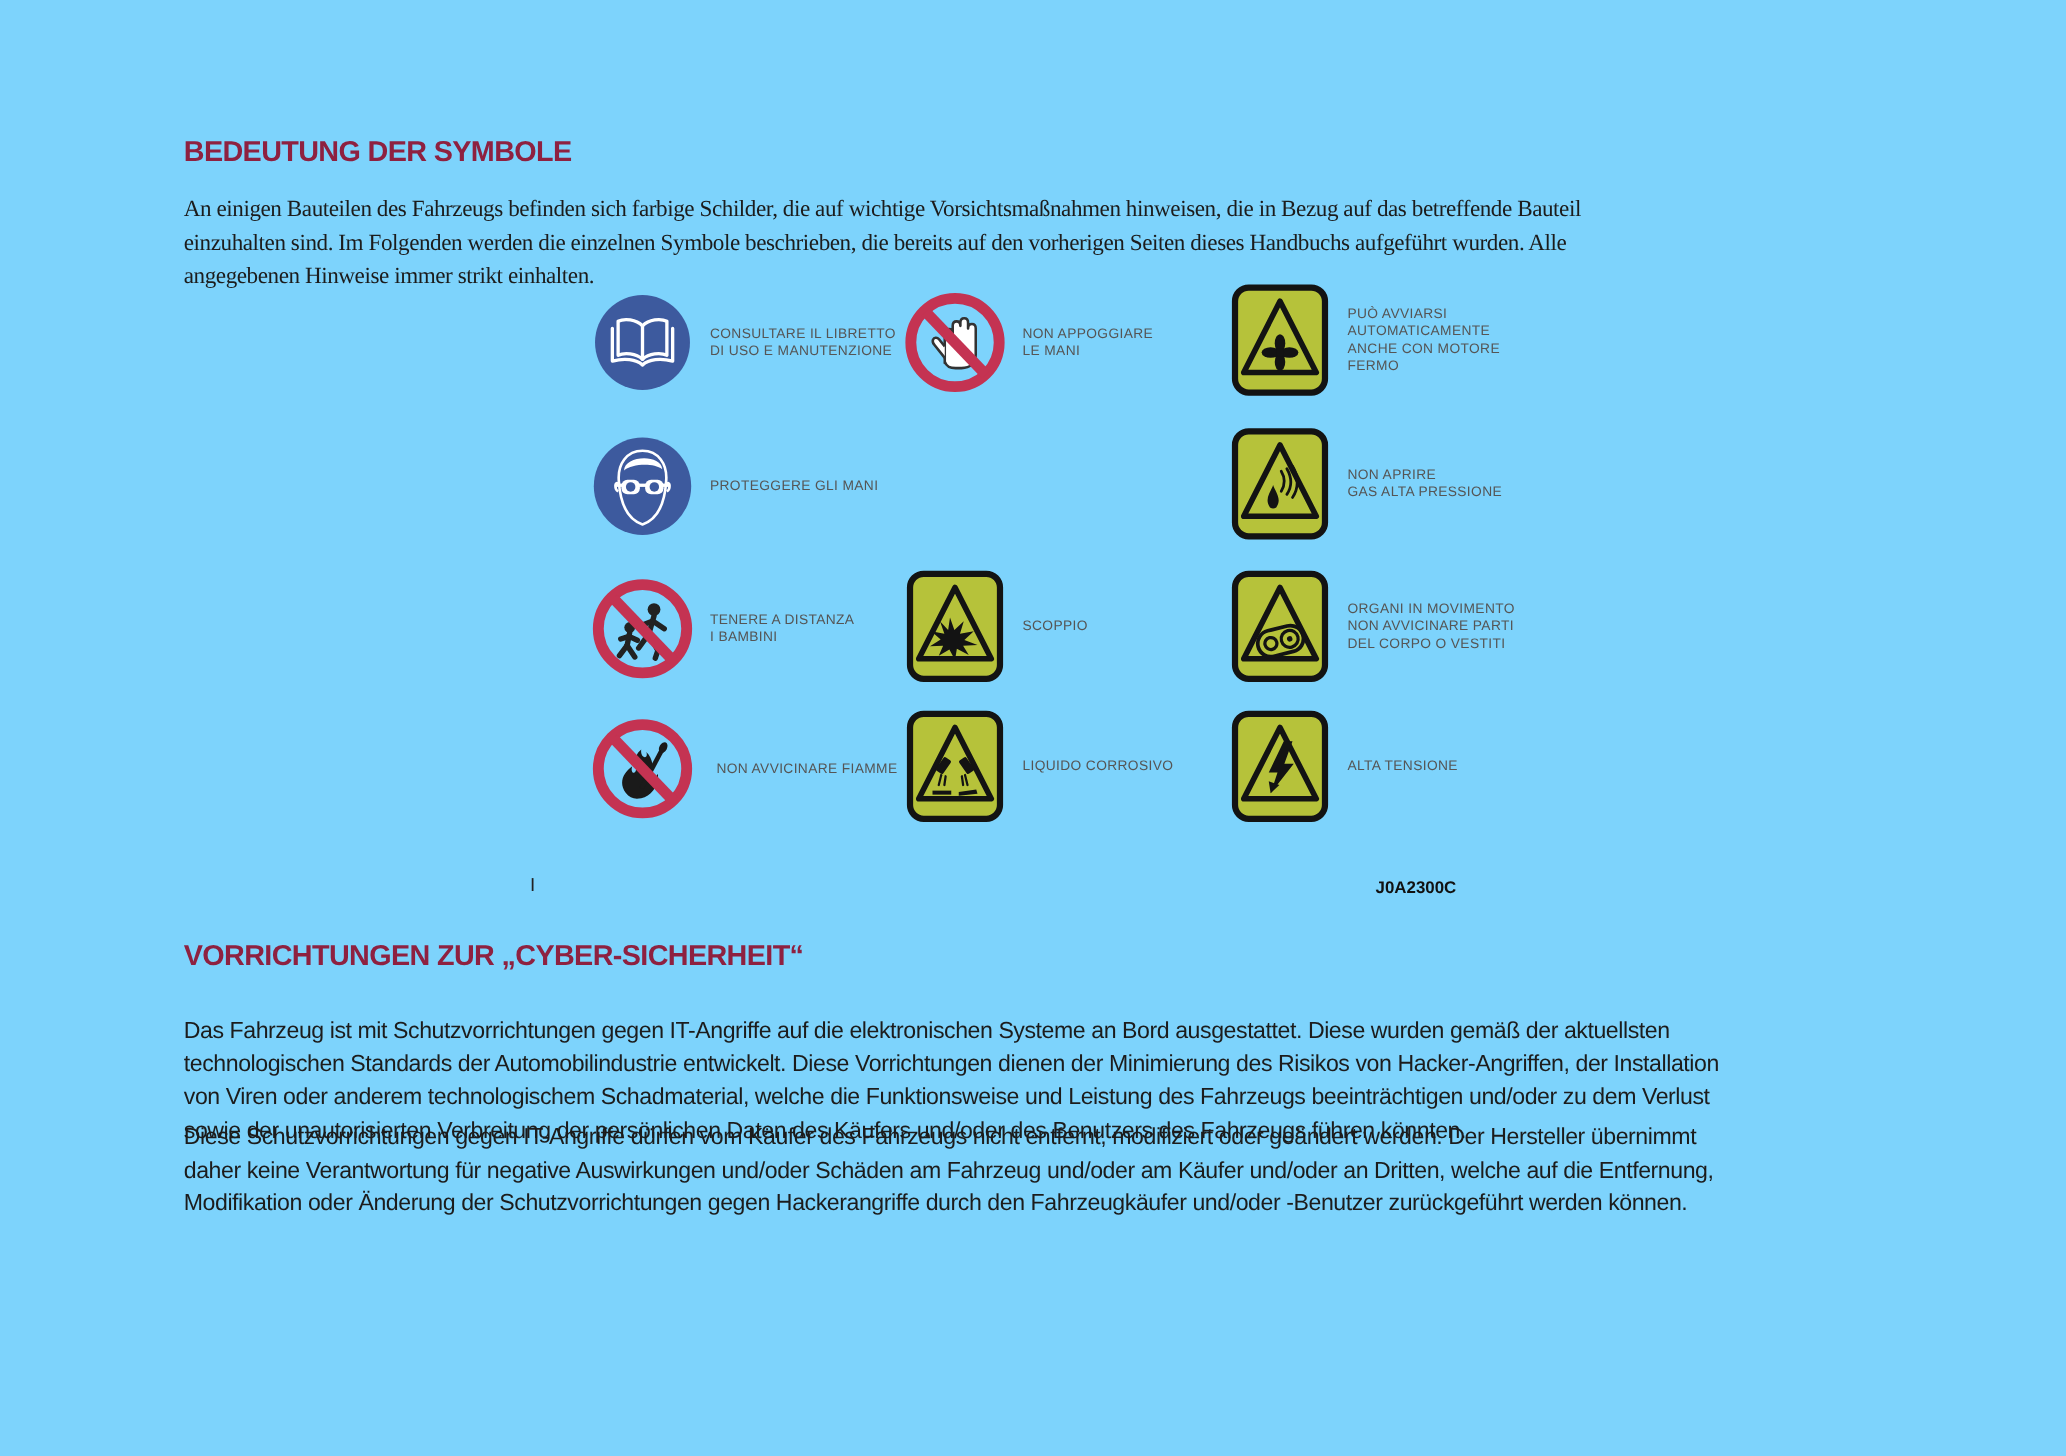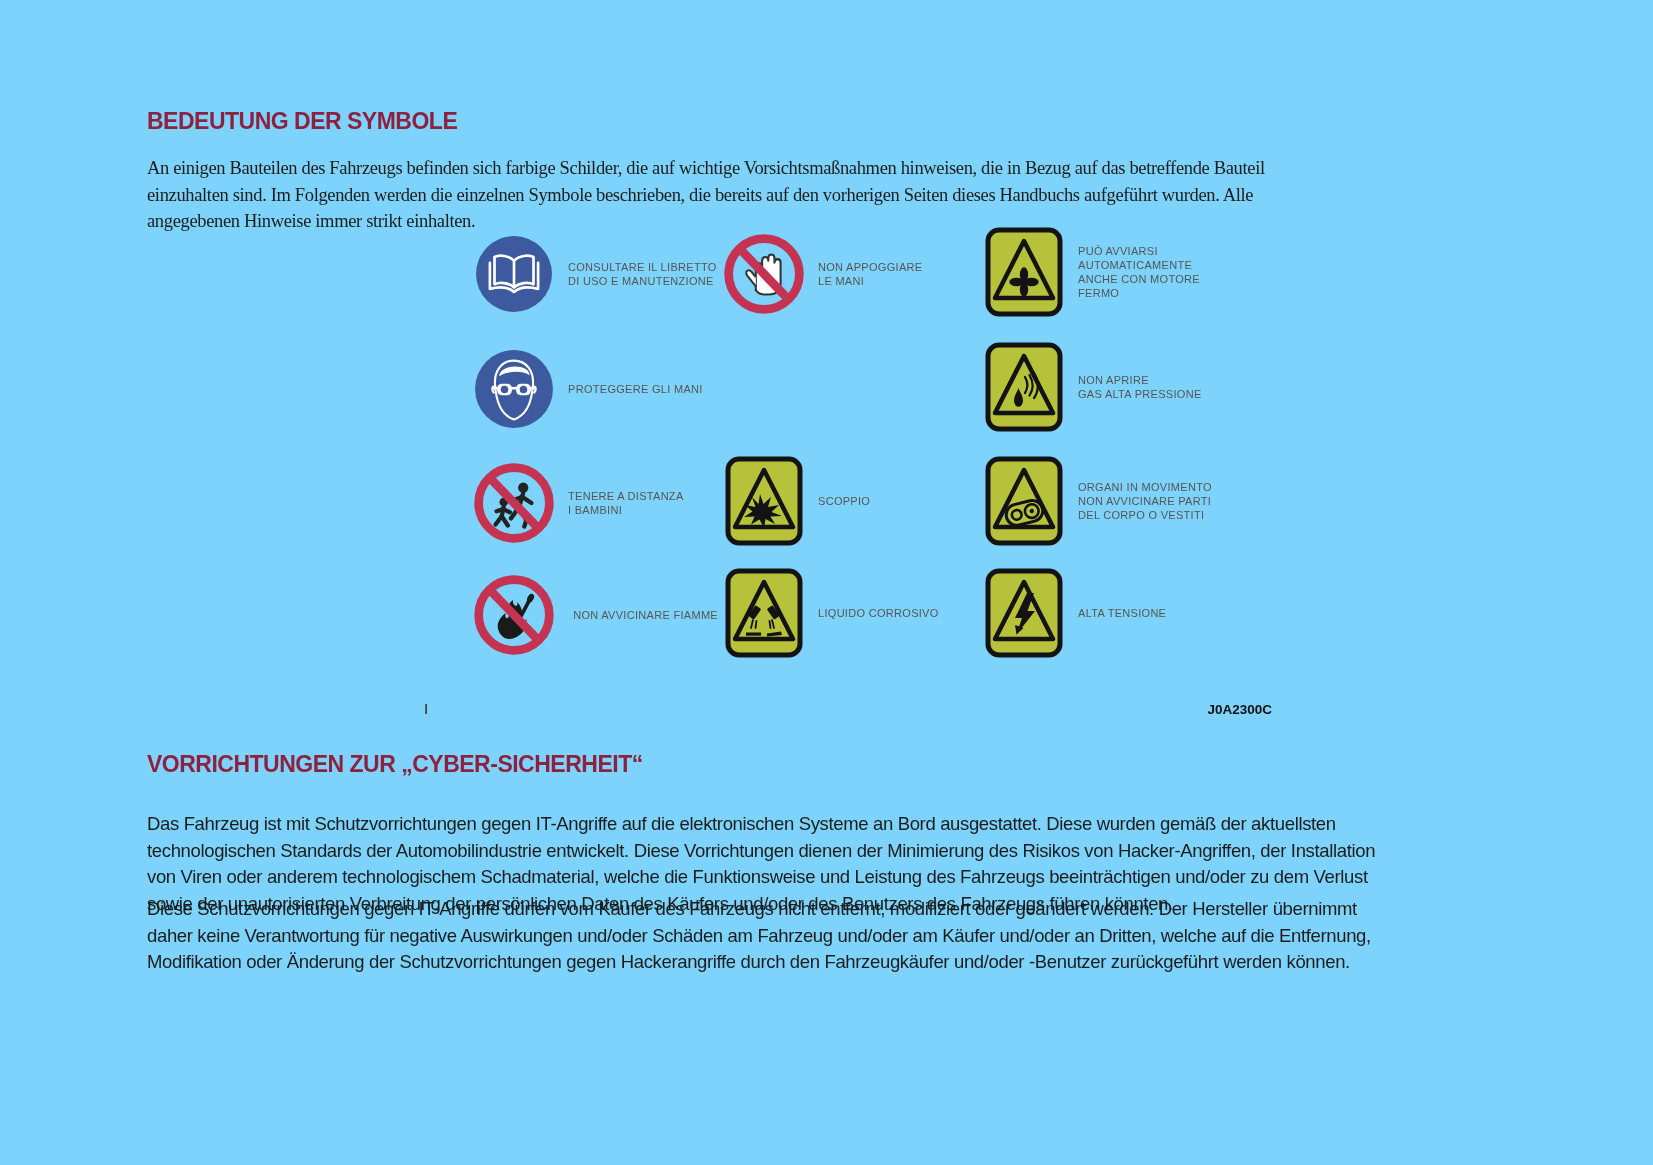--- a/index.html
+++ b/index.html
@@ -226,21 +226,21 @@
         <rect x="3" y="3" width="72" height="84" rx="11" fill="#b6c23a" stroke="#131313" stroke-width="5"></rect>
         <path d="M39 14 L68 71 L10 71 Z" fill="none" stroke="#131313" stroke-width="4.5" stroke-linejoin="round"></path>
         <path fill="#131313" d="M42 25 L30 50 L37 50 L31.5 66.5 L50 43 L42.5 43 L49 25 Z"></path>
         <path fill="#131313" d="M31.5 66.5 L30 57 L38.5 60 Z"></path>
       </svg>
     </span>
     <span class="slabel w3">ALTA TENSIONE</span>
   </div>
 
   <span class="figmark abs" style="left:424px;top:700px;">I</span>
-  <span class="figcode abs" style="left:1172px;top:702px;">J0A2300C</span>
+  <span class="figcode abs" style="left:1065px;top:702px;">J0A2300C</span>
 
   <h1 class="sec-title abs" style="left:147px;top:751px;">VORRICHTUNGEN ZUR „CYBER-SICHERHEIT“</h1>
   <p class="body-text abs" style="left:147px;top:787px;margin-top:24px;">Das Fahrzeug ist mit Schutzvorrichtungen gegen IT-Angriffe auf die elektronischen Systeme an Bord ausgestattet. Diese wurden gemäß der aktuellsten
 technologischen Standards der Automobilindustrie entwickelt. Diese Vorrichtungen dienen der Minimierung des Risikos von Hacker-Angriffen, der Installation
 von Viren oder anderem technologischem Schadmaterial, welche die Funktionsweise und Leistung des Fahrzeugs beeinträchtigen und/oder zu dem Verlust
 sowie der unautorisierten Verbreitung der persönlichen Daten des Käufers und/oder des Benutzers des Fahrzeugs führen könnten.</p>
   <p class="body-text abs" style="left:147px;top:896px;">Diese Schutzvorrichtungen gegen IT-Angriffe dürfen vom Käufer des Fahrzeugs nicht entfernt, modifiziert oder geändert werden. Der Hersteller übernimmt
 daher keine Verantwortung für negative Auswirkungen und/oder Schäden am Fahrzeug und/oder am Käufer und/oder an Dritten, welche auf die Entfernung,
 Modifikation oder Änderung der Schutzvorrichtungen gegen Hackerangriffe durch den Fahrzeugkäufer und/oder -Benutzer zurückgeführt werden können.</p>
 

